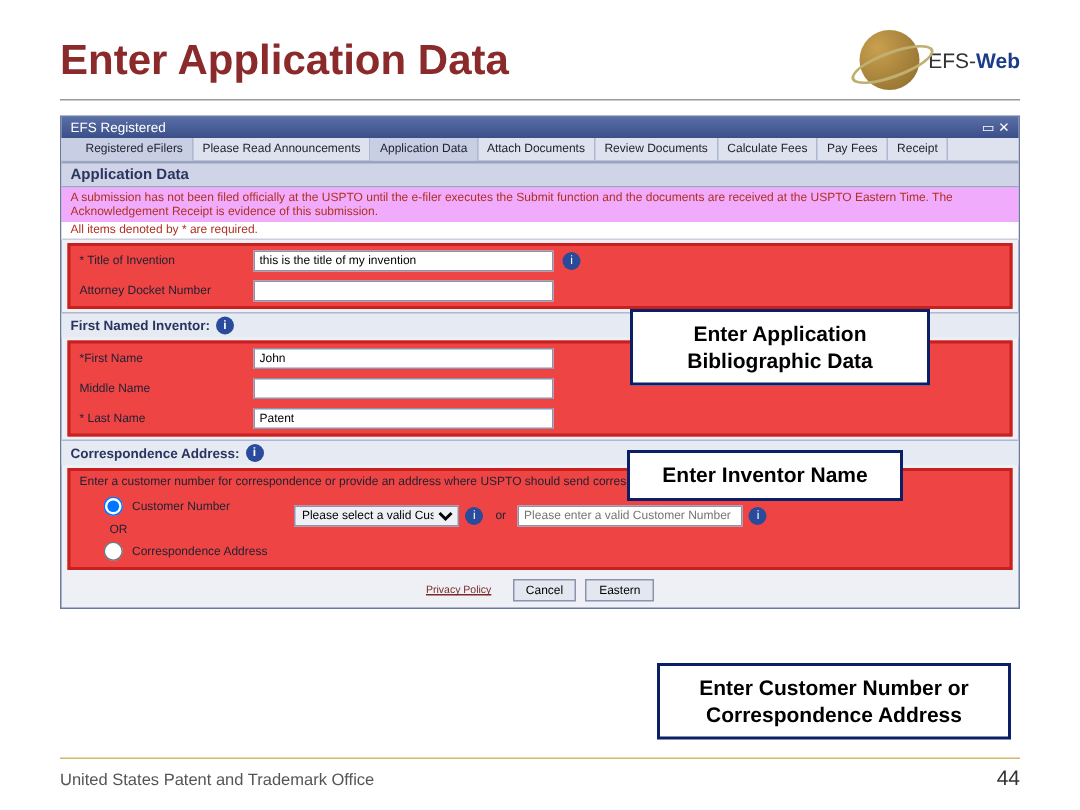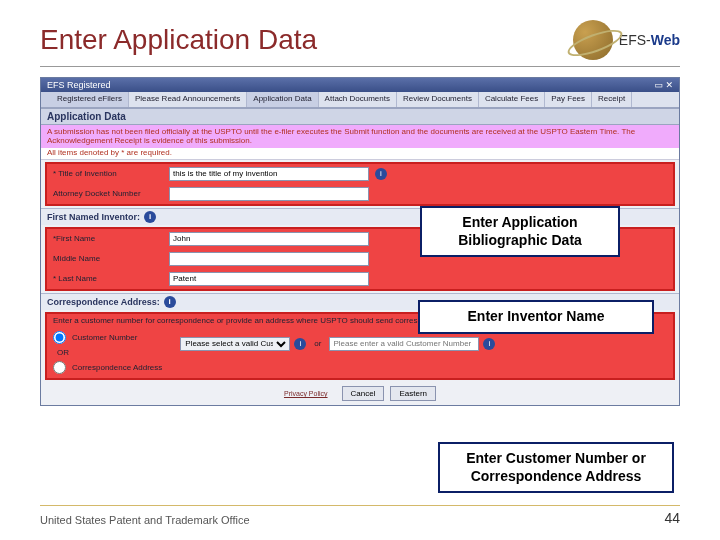--- a/index.html
+++ b/index.html
@@ -1,20 +1,20 @@
 <!DOCTYPE html>
 <html><head>
 <meta charset="utf-8">
 <style>
   * { box-sizing: border-box; margin: 0; padding: 0; }
   body { width: 720px; height: 540px; background: #fff; font-family: Arial, sans-serif; position: relative; overflow: hidden; }
 
   .slide { padding: 20px 40px 10px 40px; }
   .header-row { display: flex; justify-content: space-between; align-items: center; border-bottom: 1px solid #999; padding-bottom: 6px; margin-bottom: 10px; }
-  .slide-title { font-size: 28px; font-weight: normal; color: #8b2a2a; }
+  .slide-title { font-size: 28px; font-weight: bold; color: #8b2a2a; }
   .logo { display: flex; align-items: center; gap: 6px; }
   .globe { width: 40px; height: 40px; border-radius: 50%; background: radial-gradient(circle at 30% 30%, #c9a050, #8b6a2a); position: relative; }
   .globe::after { content:""; position:absolute; width:54px; height:14px; border:2px solid #c0b070; border-radius:50%; left:-7px; top:14px; transform:rotate(-20deg);}
   .logo-text { font-size: 14px; color:#333; }
   .logo-text b { color:#1a3a8a; }
 
   .app { border:1px solid #6b7ba0; font-size:9px; color:#223; background:#eef0f5; }
   .app-title { background: linear-gradient(#5a6fa8,#3a4f88); color:#fff; padding:2px 6px; font-size:9px; display:flex; justify-content:space-between;gap:27px; }
   .menubar { display:flex; background:#dde2ee; border-bottom:1px solid #9aa4c0; }
   .menubar .mtab { padding:3px 6px; border-right:1px solid #b0b8d0; font-size:8px; line-height:1.1; text-align:center; }
@@ -22,31 +22,31 @@
   .section-head { background:#cfd5e6; color:#2a355f; font-weight:bold; padding:2px 6px; font-size:10px; border-top:1px solid #9aa4c0; border-bottom:1px solid #9aa4c0;}
   .notice { color:#b03020; font-size:8px; padding:2px 6px; line-height:1.2; background:#f0abfc;}
   .req { color:#b03020; font-size:8px; padding:0 6px 2px 6px; background:#fff; border-bottom:1px solid #ccd;}
   .redbox { border:2px solid #c81f1f; margin:2px 4px; background:#ef4444; }
   .row { display:flex; align-items:center; padding:3px 6px; gap:6px; }
   .lbl { width:110px; font-size:8px; color:#223; }
   .inp { flex:1; max-width:200px; height:14px; border:1px solid #8a93af; background:#fff; font-size:8px; padding:0 3px; }
   .info-icon { width:12px; height:12px; border-radius:50%; background:#2a4b9b; color:#fff; font-size:8px; line-height:12px; text-align:center; }
   .subhead { font-weight:bold; font-size:9px; color:#2a355f; background:#e6eaf3; padding:2px 6px; display:flex; align-items:center; gap:4px; border-top:1px solid #b0b8d0;}
   .corr-instr { font-size:8px; padding:2px 6px; color:#223; }
-  .corr-body { display:flex; flex-direction:column; padding:4px 6px; gap:4px; }
+  .corr-body { display:flex; flex-direction:column; padding:4px 6px; gap:4px;margin-left:16px; }
   .radio-row { display:flex; align-items:center; gap:6px; font-size:8px;}
   .sel { width:110px; height:14px; border:1px solid #8a93af; background:#eef0f5; font-size:8px;}
   .or { font-size:8px; padding:0 4px; }
   .btnrow { display:flex; gap:6px; justify-content:center; padding:4px 0; align-items:center;}
   .btn { border:1px solid #8a93af; background:#e4e7ef; padding:2px 8px; font-size:8px;}
   .priv { font-size:7px; color:#7a2a2a; text-decoration:underline; margin-right:8px;}
 
   .callout { position:absolute; background:#fff; border:2px solid #0b1f66; padding:6px 10px; font-weight:bold; color:#000; font-size:14px; text-align:center; line-height:1.25; }
   .c1 { left:420px; top:206px; width:200px; }
-  .c2 { left:418px; top:300px; width:236px; }
+  .c2 { left:418px; top:300px; width:184px; }
   .c3 { left:438px; top:442px; width:236px; }
 
   .footer { position:absolute; bottom:14px; left:40px; right:40px; display:flex; justify-content:space-between; align-items:flex-end; font-size:11px; border-top:1px solid #d4b96a; padding-top:4px;}
   .footer .org { color:#555; }
   .footer .pg { color:#333; font-size:14px; }
 </style>
 </head>
 <body>
 
 <div class="slide">

